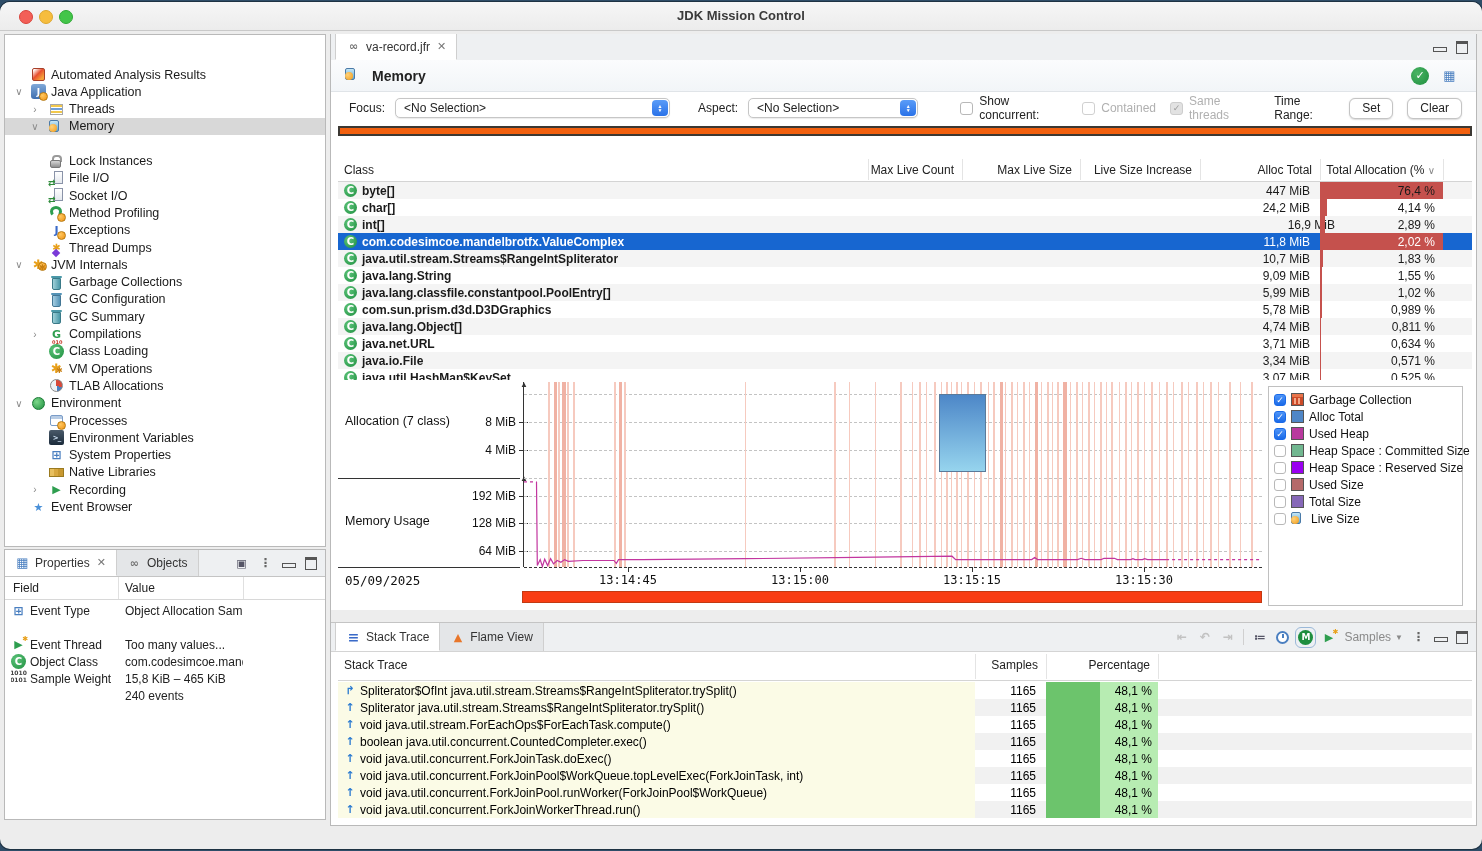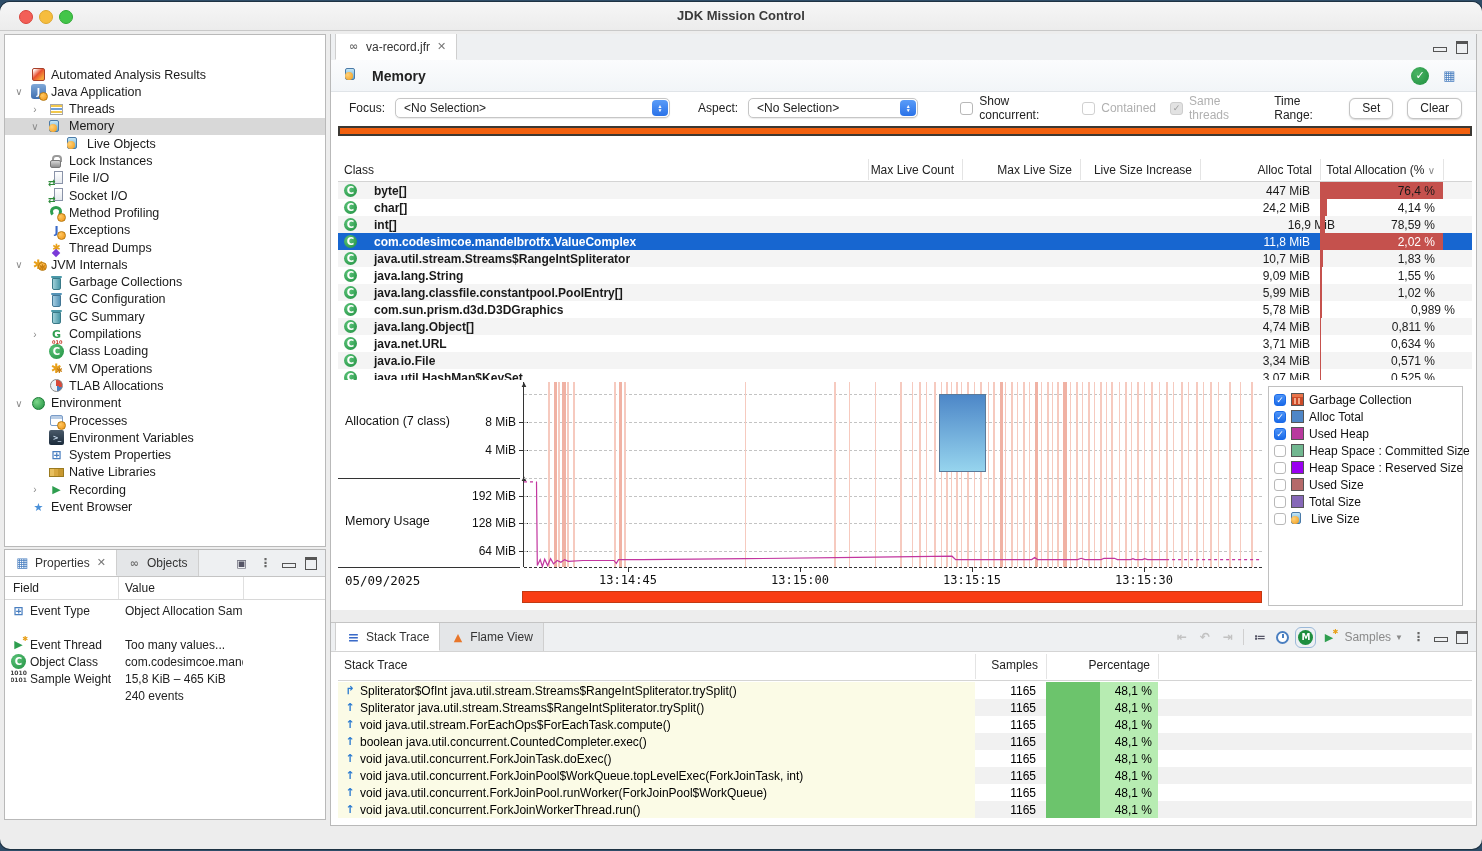--- a/index.html
+++ b/index.html
@@ -89,21 +89,21 @@
   .cb.dis{border-color:#d0d0d0;}
   .cb.on.dis{background:#e2e2e2;color:#9a9a9a;border-color:#cdcdcd;}
   .btn{height:19px;padding:0 12px;background:#fff;border:1px solid #c4c4c4;border-radius:6px;font-size:12px;color:#222;display:flex;align-items:center;box-shadow:0 .5px 1.5px rgba(0,0,0,.15);}
   .range-bar{position:absolute;left:338px;top:124px;width:1134px;height:10px;background:#f2600f;border:2px solid #3c3833;box-sizing:border-box;}
   
   #class-table{position:absolute;left:338px;top:157px;width:1134px;height:221px;overflow:hidden;font-size:12px;}
   .cth{position:absolute;top:0;height:22px;display:flex;align-items:center;color:#222;}
   .ct-hline{position:absolute;top:22px;left:0;right:0;border-top:1px solid #d4d4d4;}
   .ct-vline{position:absolute;top:0;height:21px;border-left:1px solid #e4e4e4;}
   .ctr{position:absolute;left:0;width:1134px;height:17px;}
-  .ctr .cls{position:absolute;left:6px;top:0;height:17px;display:flex;align-items:center;gap:17px;font-weight:bold;white-space:nowrap;}
+  .ctr .cls{position:absolute;left:6px;top:0;height:17px;display:flex;align-items:center;gap:5px;font-weight:bold;white-space:nowrap;}
   .ctr .num{position:absolute;top:0;height:17px;display:flex;align-items:center;justify-content:flex-end;}
   .pct-bar{position:absolute;top:0;height:17px;background:#c5514d;}
   
   #chart{position:absolute;left:338px;top:378px;width:1134px;height:230px;font-size:12px;color:#111;}
   .axis-lbl{position:absolute;font-size:12.5px;}
   .tick-lbl{position:absolute;text-align:right;width:60px;font-size:12px;}
   .gridline{position:absolute;border-top:1px dashed #c3c3c3;height:0;}
   .gcline{position:absolute;top:2px;height:185px;background:#f6cabf;}
   .xtick{position:absolute;width:1px;height:5px;background:#333;}
   .xlab{position:absolute;width:80px;text-align:center;font-family:"DejaVu Sans Mono","Liberation Mono",monospace;font-size:12px;}
@@ -148,24 +148,20 @@
           </div>
           <div class="tree-row " style="top:38.6px">
             <span class="chev" style="left:24px">›</span>
             <span class="ic ic-threads tree-ic " style="left:44px"></span>
             <span class="tree-lb" style="left:64px">Threads</span>
           </div>
           <div class="tree-row sel" style="top:55.900000000000006px">
             <span class="chev" style="left:24px">∨</span>
             <span class="ic ic-memory tree-ic " style="left:44px"></span>
             <span class="tree-lb" style="left:64px">Memory</span>
-          </div>
-          <div class="tree-row " style="top:73.2px">
-            <span class="ic ic-live-objects tree-ic " style="left:62px"></span>
-            <span class="tree-lb" style="left:82px">Live Objects</span>
           </div>
           <div class="tree-row " style="top:90.5px">
             <span class="ic ic-lock-instances tree-ic " style="left:44px"></span>
             <span class="tree-lb" style="left:64px">Lock Instances</span>
           </div>
           <div class="tree-row " style="top:107.80000000000001px">
             <span class="ic ic-file-io tree-ic " style="left:44px"></span>
             <span class="tree-lb" style="left:64px">File I/O</span>
           </div>
           <div class="tree-row " style="top:125.10000000000001px">
@@ -399,21 +395,21 @@
           <span class="pct-bar" style="left:982px;width:7px;"></span>
           <span class="num" style="left:982px;width:115px;position:absolute;">4,14 %</span>
         </div>
         <div class="ctr" style="top:57px;background:#f4f4f4;color:#1a1a1a;">
           <span class="cls">
             <span class="ic ic-class-loading" style="width:13px;height:13px;"></span>
             <span>int[]</span>
           </span>
           <span class="num" style="left:887px;width:110px;">16,9 MiB</span>
           <span class="pct-bar" style="left:982px;width:5px;"></span>
-          <span class="num" style="left:982px;width:115px;position:absolute;">78,59 %</span>
+          <span class="num" style="left:982px;width:115px;position:absolute;">2,89 %</span>
         </div>
         <div class="ctr" style="top:74px;background:#1766d0;color:#fff;">
           <span class="cls">
             <span class="ic ic-class-loading" style="width:13px;height:13px;"></span>
             <span>com.codesimcoe.mandelbrotfx.ValueComplex</span>
           </span>
           <span class="num" style="left:862px;width:110px;">11,8 MiB</span>
           <span class="pct-bar" style="left:982px;width:123px;"></span>
           <span class="num" style="left:982px;width:115px;position:absolute;color:#fff;">2,02 %</span>
         </div>
@@ -444,21 +440,21 @@
           <span class="pct-bar" style="left:982px;width:2px;"></span>
           <span class="num" style="left:982px;width:115px;position:absolute;">1,02 %</span>
         </div>
         <div class="ctr" style="top:142px;background:#ffffff;color:#1a1a1a;">
           <span class="cls">
             <span class="ic ic-class-loading" style="width:13px;height:13px;"></span>
             <span>com.sun.prism.d3d.D3DGraphics</span>
           </span>
           <span class="num" style="left:862px;width:110px;">5,78 MiB</span>
           <span class="pct-bar" style="left:982px;width:2px;"></span>
-          <span class="num" style="left:982px;width:115px;position:absolute;margin-left:20px;">0,989 %</span>
+          <span class="num" style="left:982px;width:115px;position:absolute;">0,989 %</span>
         </div>
         <div class="ctr" style="top:159px;background:#f4f4f4;color:#1a1a1a;">
           <span class="cls">
             <span class="ic ic-class-loading" style="width:13px;height:13px;"></span>
             <span>java.lang.Object[]</span>
           </span>
           <span class="num" style="left:862px;width:110px;">4,74 MiB</span>
           <span class="pct-bar" style="left:982px;width:1px;"></span>
           <span class="num" style="left:982px;width:115px;position:absolute;">0,811 %</span>
         </div>

